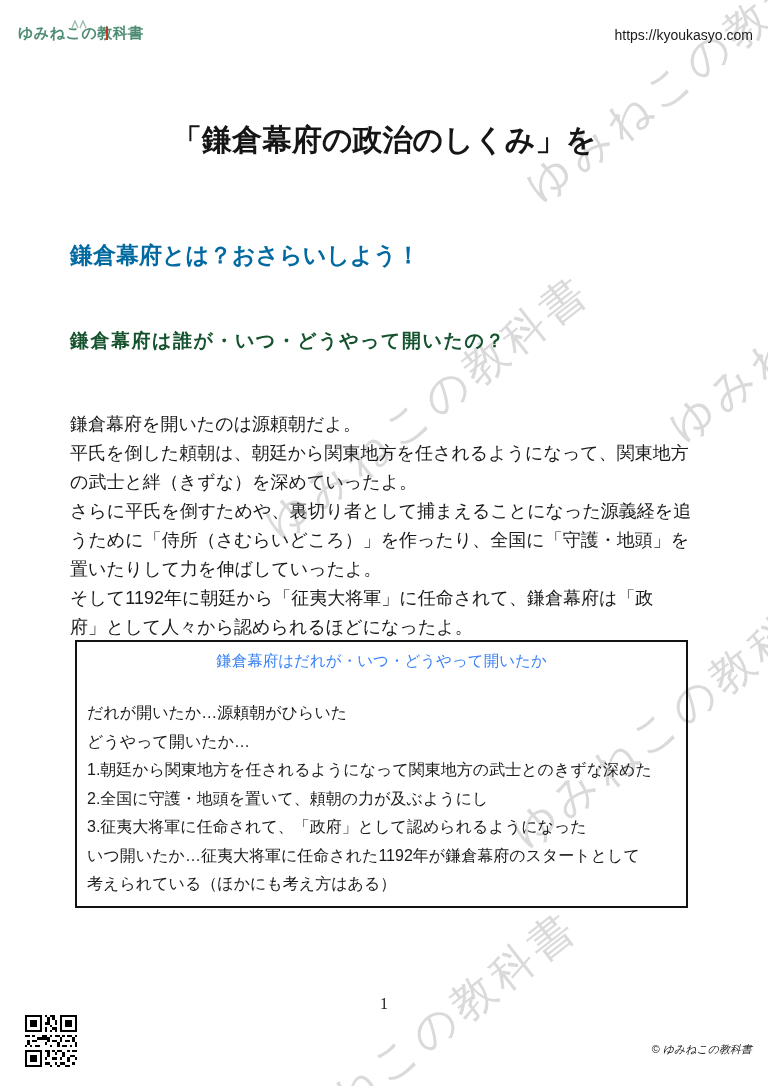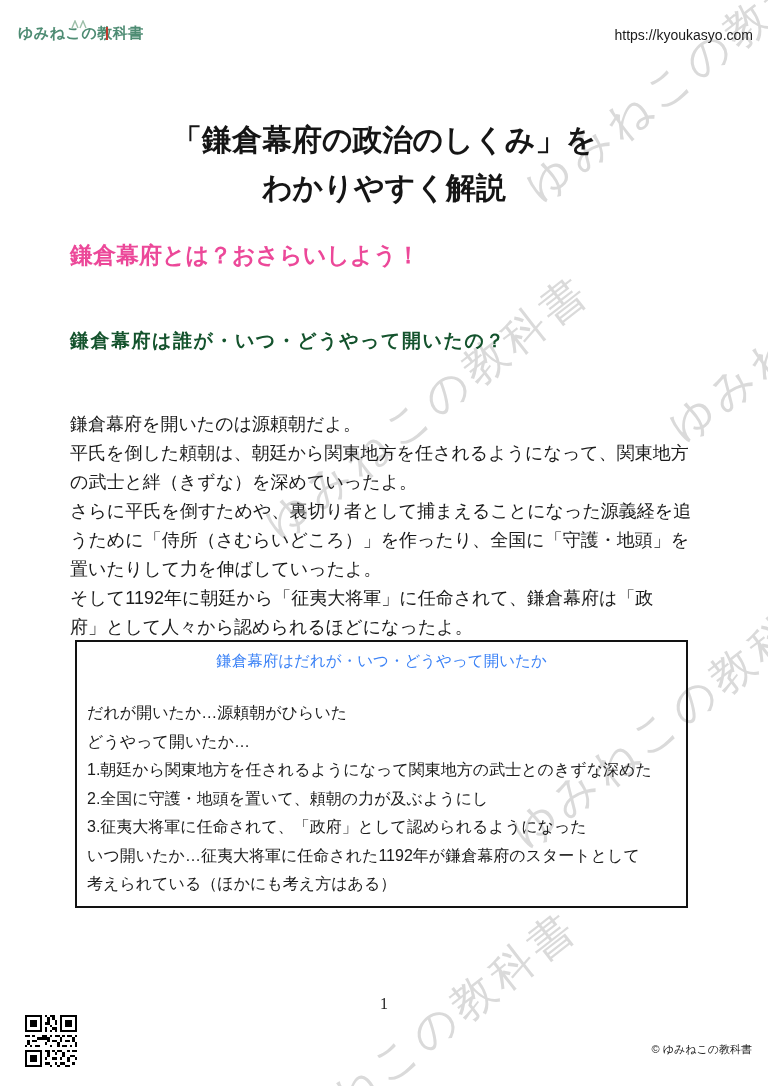--- a/index.html
+++ b/index.html
@@ -76,21 +76,21 @@
     margin-top: 16px;
   }
 
   
   .h2 {
     position: absolute;
     left: 70px;
     top: 240px;
     font-size: 23px;
     font-weight: 700;
-    color: #ec4899;
+    color: #0369a1;
   }
   .h3 {
     position: absolute;
     left: 70px;
     top: 328px;
     font-size: 19px;
     font-weight: 700;
     letter-spacing: 1.5px;
     color: #14532d;
   }
@@ -150,20 +150,21 @@
     top: 1015px;
     width: 52px;
     height: 52px;
   }
   .copyright {
     position: absolute;
     right: 16px;
     top: 1042px;
     font-size: 11px;
     color: #1f1f1f;
+    font-style: italic;
   }
 </style>
 </head>
 <body>
 
 <div class="page">
 
   <span class="wm" style="left:532px; top:163px;">ゆみねこの教科書</span>
   <span class="wm" style="left:271px; top:500px;">ゆみねこの教科書</span>
   <span class="wm" style="left:675px; top:403px;">ゆみねこの教科書</span>
@@ -179,21 +180,20 @@
           <polyline points="9,8 12,1 15,8" fill="none" stroke="#9dbfa9" stroke-width="1.4"></polyline>
         </svg>
       </span>
       <span>ゆみねこの教科書</span>
       <span class="accent"></span>
     </div>
     <div class="site-url">https://kyoukasyo.com</div>
 
     <div class="title">
       <div>「鎌倉幕府の政治のしくみ」を</div>
-      <div>わかりやすく解説</div>
     </div>
 
     <div class="h2">鎌倉幕府とは？おさらいしよう！</div>
     <div class="h3">鎌倉幕府は誰が・いつ・どうやって開いたの？</div>
 
     <div class="body-text">鎌倉幕府を開いたのは源頼朝だよ。
 平氏を倒した頼朝は、朝廷から関東地方を任されるようになって、関東地方
 の武士と絆（きずな）を深めていったよ。
 さらに平氏を倒すためや、裏切り者として捕まえることになった源義経を追
 うために「侍所（さむらいどころ）」を作ったり、全国に「守護・地頭」を

